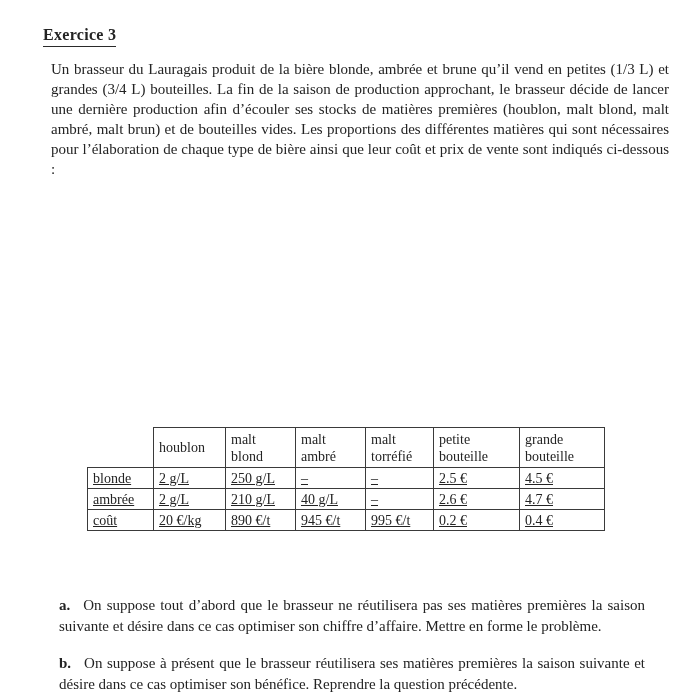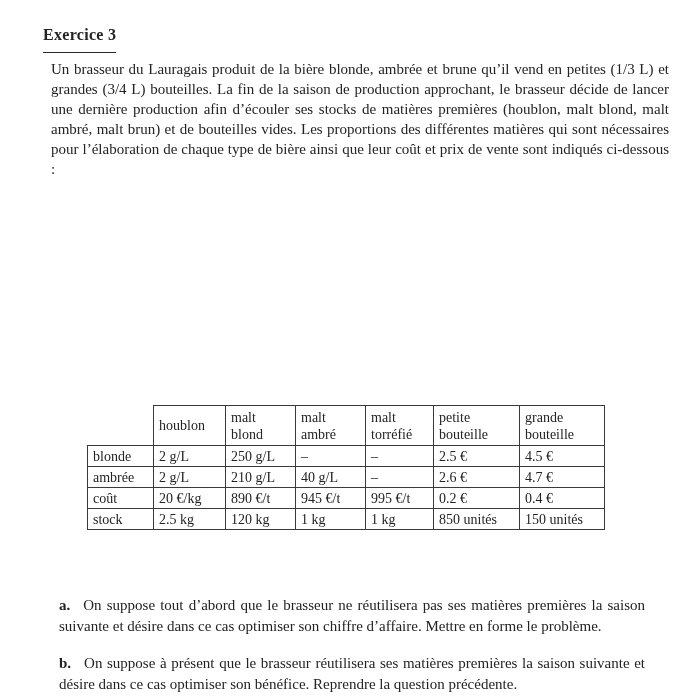--- a/index.html
+++ b/index.html
@@ -15,51 +15,51 @@
     background: #ffffff;
     overflow: hidden;
   }
   .title {
     position: absolute;
     left: 43px; top: 15px;
     font-size: 16px;
     font-weight: bold;
     letter-spacing: 0.3px;
     border-bottom: 1.5px solid #2a2a2a;
-    padding-bottom: 8px;
+    padding-bottom: 2px;
     display: inline-block;
   }
   .intro {
     position: absolute;
     left: 43px; top: 51px;
     width: 618px;
     margin: 8px;
     font-size: 15px;
     line-height: 20px;
     text-align: justify;
   }
   table.matrix {
     position: absolute;
-    left: 87px; top: 405px;
+    left: 87px; top: 427px;
     border-collapse: collapse;
     table-layout: fixed;
     font-size: 14px;
   }
   table.matrix th, table.matrix td {
     border: 1px solid #3a3a3a;
     padding: 1px 5px;
     text-align: left;
     font-weight: normal;
     vertical-align: middle;
     line-height: 17px;
     overflow: hidden;
     white-space: normal;
   }
   table.matrix thead th { height: 37px; }
-  table.matrix tbody th, table.matrix tbody td { height: 18px; }
+  table.matrix tbody th, table.matrix tbody td { height: 18px; text-decoration: underline; }
   table.matrix .corner { border: none; background: transparent; }
   .questions {
     position: absolute;
     left: 43px; top: 579px;
     width: 618px;
     font-size: 15px;
     line-height: 21px;
     text-align: justify;
   }
   .questions p { margin: 16px; }
@@ -116,29 +116,20 @@
       </tr>
       <tr>
         <th>coût</th>
         <td>20 €/kg</td>
         <td>890 €/t</td>
         <td>945 €/t</td>
         <td>995 €/t</td>
         <td>0.2 €</td>
         <td>0.4 €</td>
       </tr>
-      <tr>
-        <th>stock</th>
-        <td>2.5 kg</td>
-        <td>120 kg</td>
-        <td>1 kg</td>
-        <td>1 kg</td>
-        <td>850 unités</td>
-        <td>150 unités</td>
-      </tr>
     </tbody>
   </table>
 
   <div class="questions">
     <p><span class="q-label">a.</span><span>On suppose tout d’abord que le brasseur ne réutilisera pas ses matières premières la saison suivante et désire dans ce cas optimiser son chiffre d’affaire. Mettre en forme le problème.</span></p>
     <p><span class="q-label">b.</span><span>On suppose à présent que le brasseur réutilisera ses matières premières la saison suivante et désire dans ce cas optimiser son bénéfice. Reprendre la question précédente.</span></p>
   </div>
 
 </div>
 

